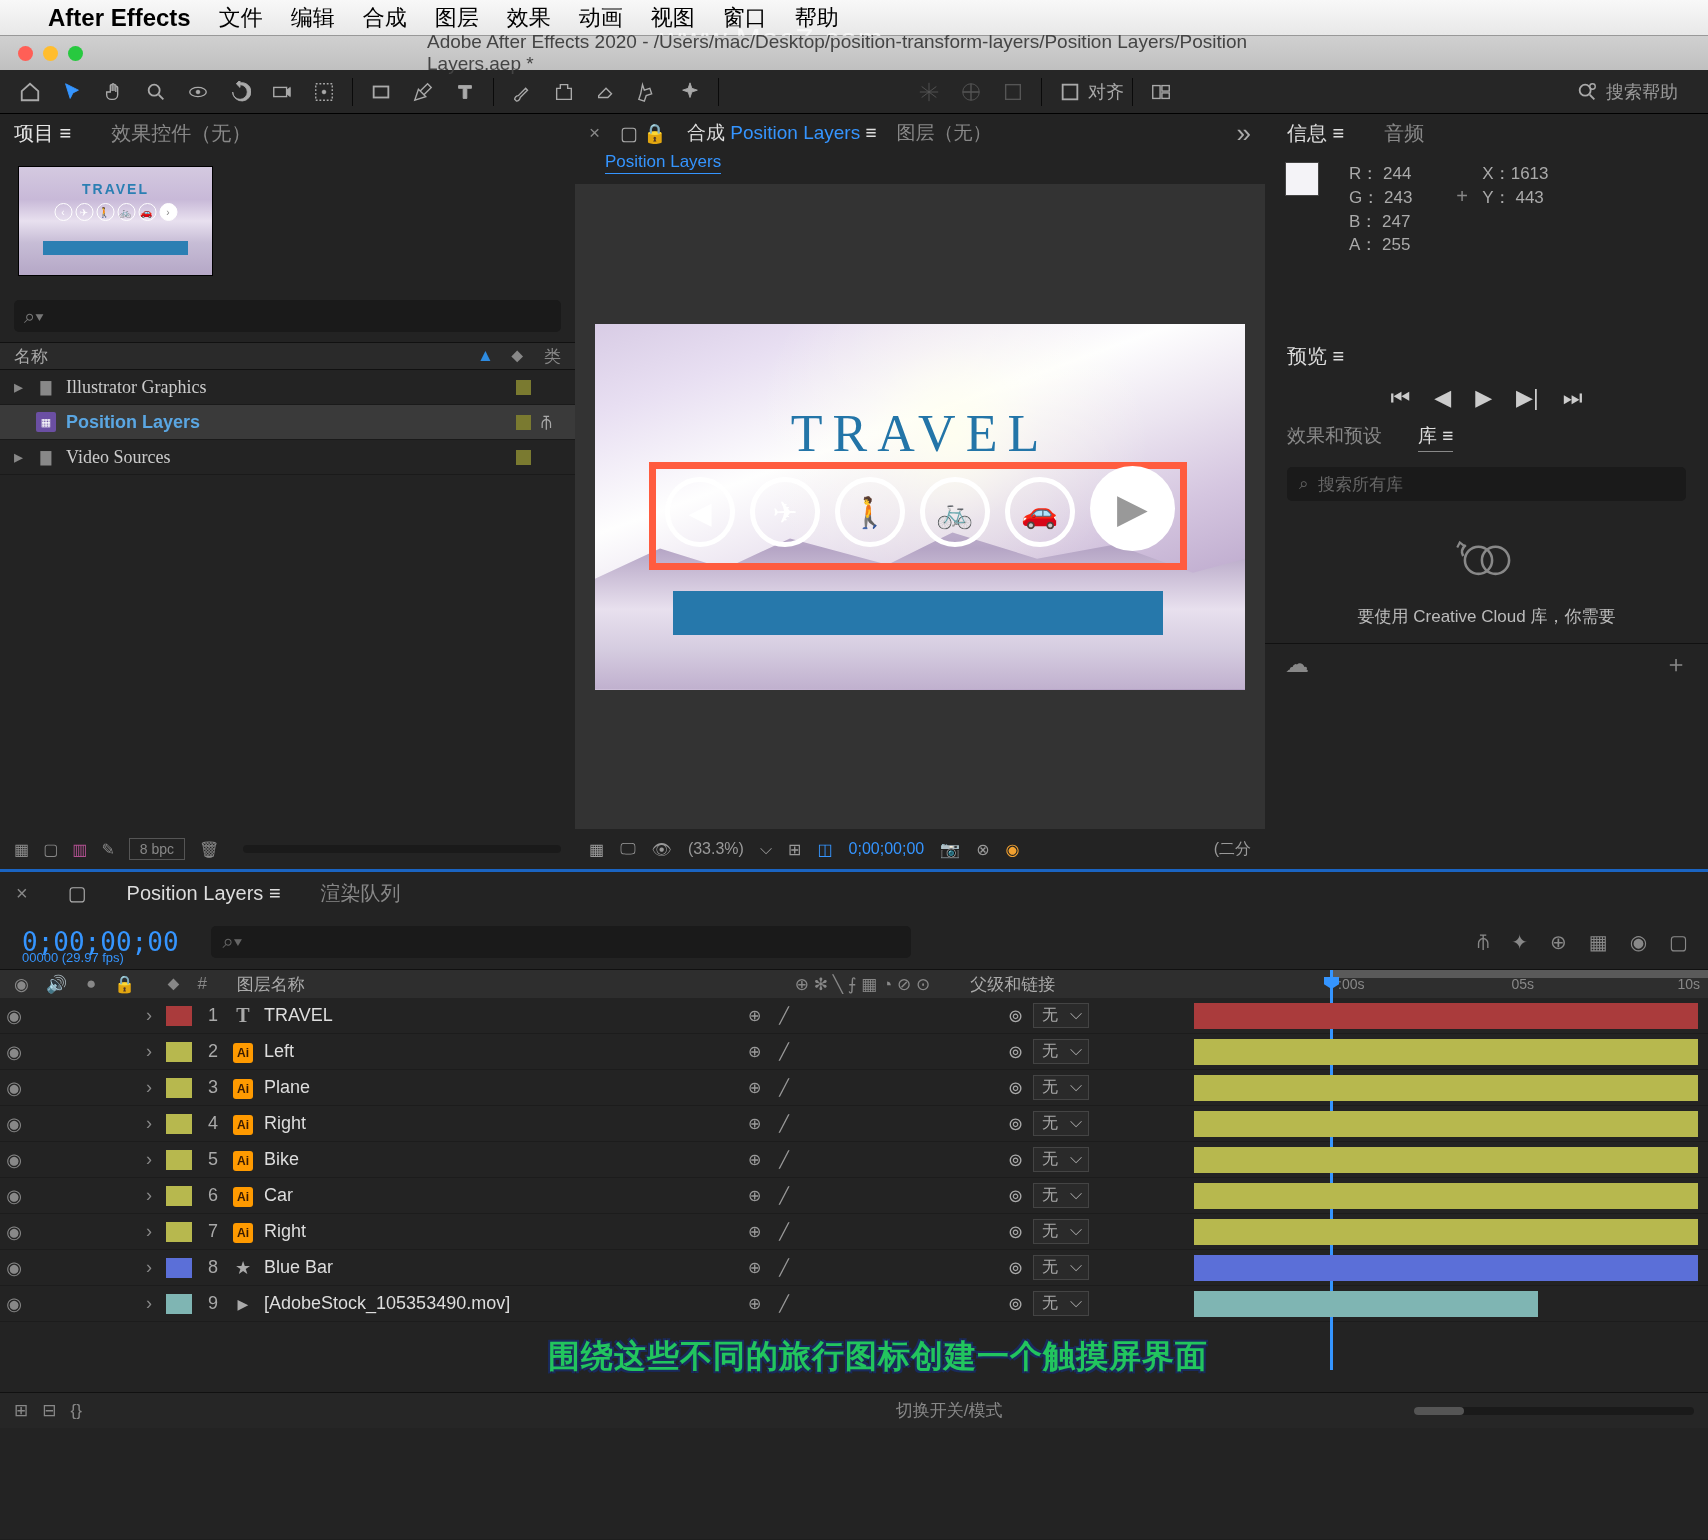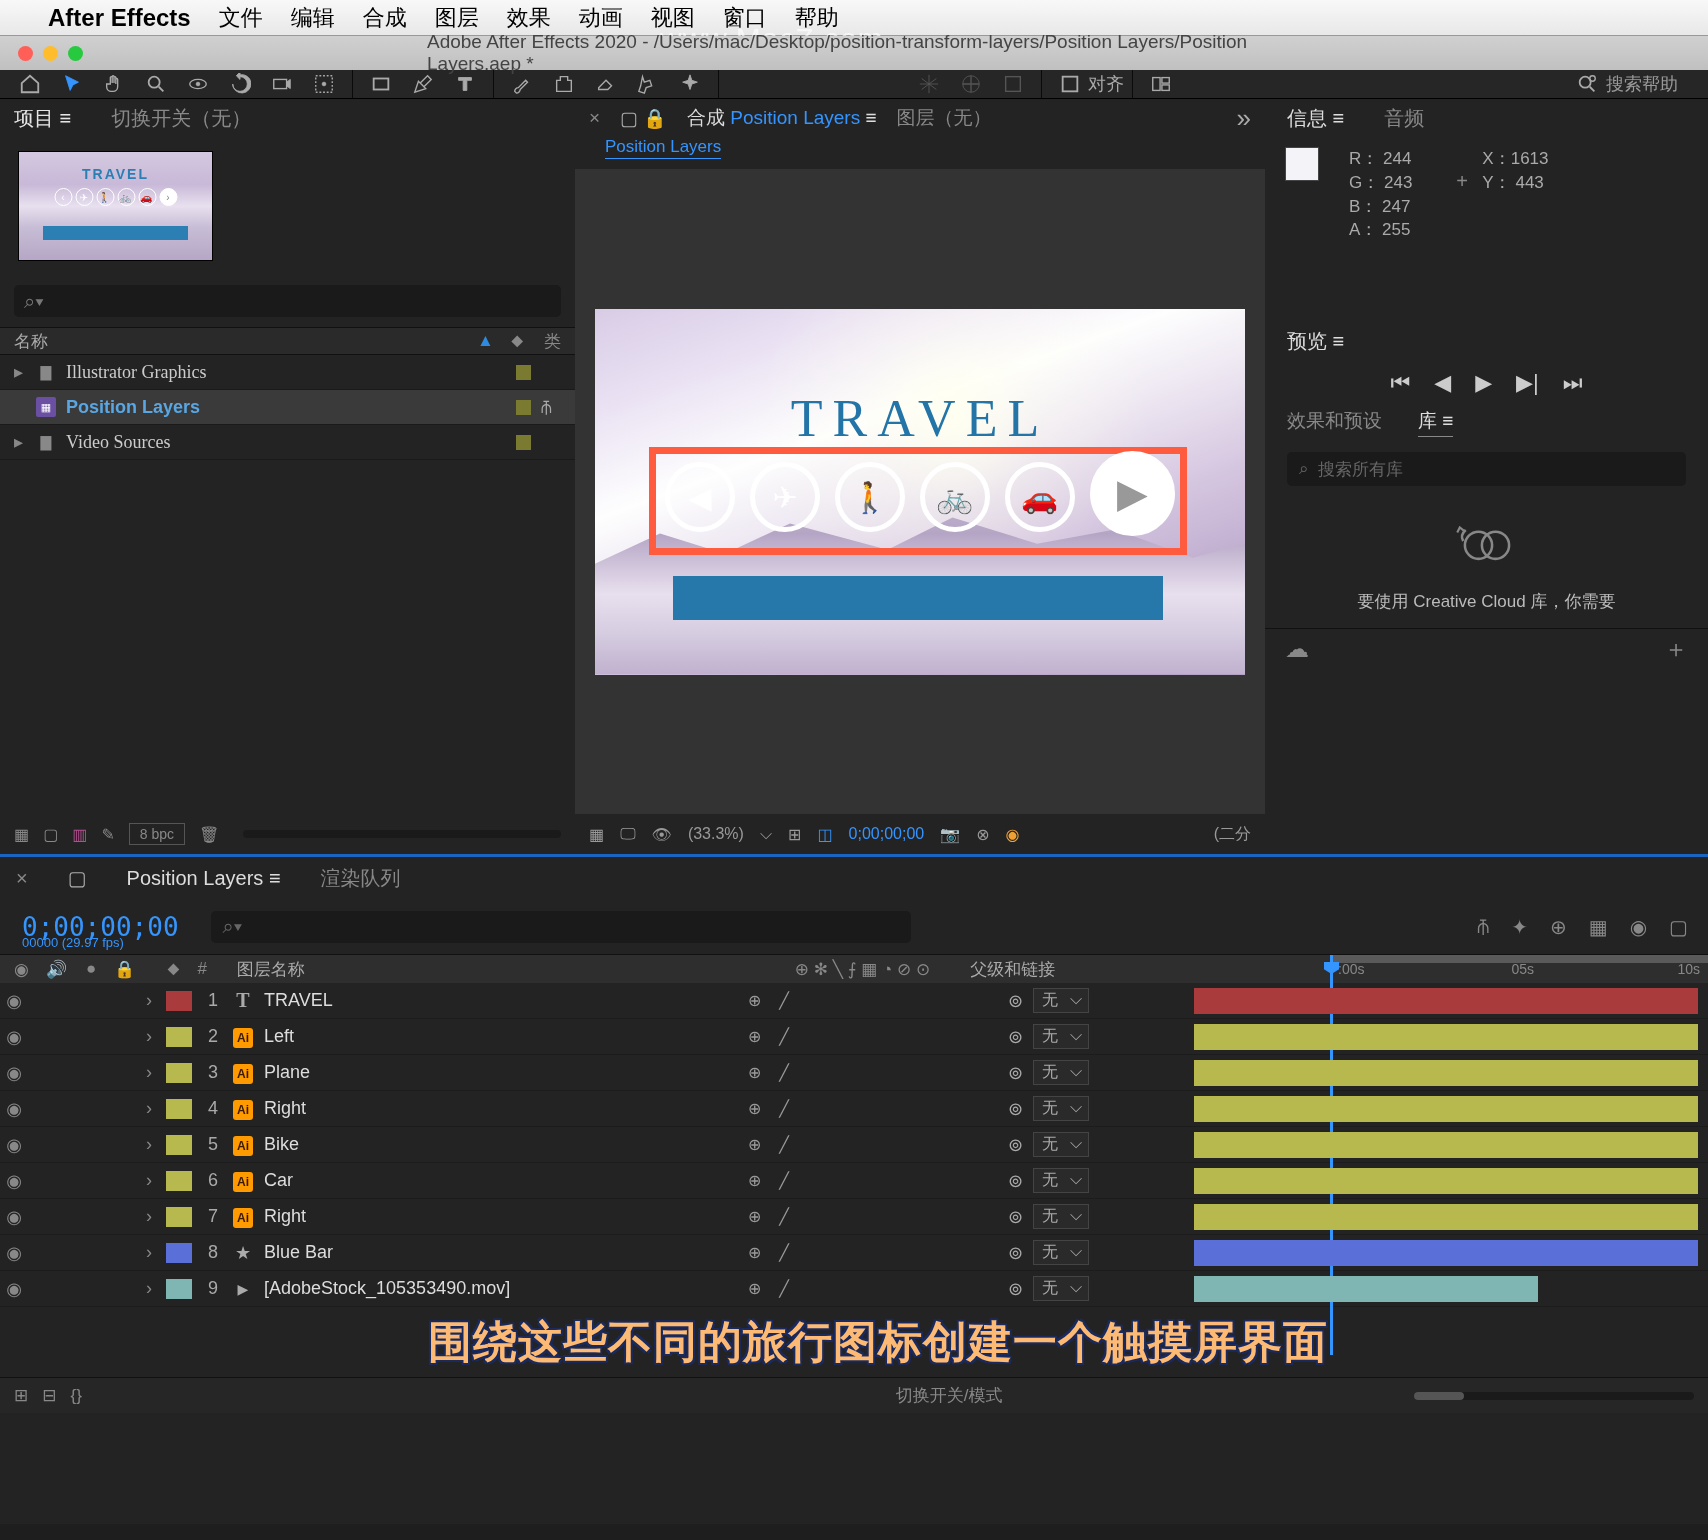--- a/index.html
+++ b/index.html
@@ -12,21 +12,21 @@
 .menubar .item { }
 
 
 .titlebar { height: 34px; background: linear-gradient(#d0d0d0,#c0c0c0); display: flex; align-items: center; font-size: 19px; color: #444; position: relative; }
 .traffic { display: flex; gap: 10px; padding-left: 18px; }
 .dot { width: 15px; height: 15px; border-radius: 50%; }
 .dot.r { background: #ff5f56; } .dot.y { background: #ffbd2e; } .dot.g { background: #27c93f; }
 .titlebar .title { position:absolute; left:50%; transform:translateX(-50%); }
 
 
-.toolbar { height: 29px; background: #262626; border-bottom: 1px solid #000; display: flex; align-items: center; padding: 0 10px; gap: 2px; }
+.toolbar { height: 44px; background: #262626; border-bottom: 1px solid #000; display: flex; align-items: center; padding: 0 10px; gap: 2px; }
 .tbtn { width: 40px; height: 40px; display: inline-flex; align-items: center; justify-content: center; color: #aaa; font-size: 18px; cursor: pointer; }
 .tbtn.active { color: #3595ff; }
 .tbtn svg { width: 22px; height: 22px; fill: currentColor; stroke: currentColor; }
 .tdiv { width: 1px; height: 28px; background: #0a0a0a; margin: 0 6px; }
 .search-help { flex: 1; display: flex; align-items: center; justify-content: flex-end; gap: 8px; color: #999; font-size: 18px; padding-right: 20px; }
 .search-help .box { display: flex; align-items: center; gap: 8px; }
 
 
 .main { display: flex; height: 755px; }
 
@@ -133,21 +133,21 @@
 .lrow .c-bar { flex: 1; position: relative; height: 100%; padding: 5px 0; }
 .lrow .c-bar .bar { height: 26px; margin-right: 10px; }
 .lb-red { background:#aa3b3c; } .lb-yel { background:#b7b84e; }
 .lb-blue { background:#5b6fd8; } .lb-teal { background:#7fb5b3; }
 .bar-red { background:#aa3b3c; } .bar-yel { background:#b7b84e; } .bar-blue { background:#5b6fd8; } .bar-teal { background:#7fb5b3; margin-right: 170px !important; }
 .ai-ico { background:#ff9a00; color:#3a1b00; font-size:12px; font-weight:bold; width:20px; height:20px; border-radius:3px; display:inline-flex; align-items:center; justify-content:center; }
 .star-ico { color:#aaa; font-size:18px; }
 .vid-ico { color:#aaa; font-size:14px; }
 .txt-ico { color:#aaa; font-size:20px; font-weight:bold; font-family: "Times New Roman",serif; }
 
-.caption { height: 70px; display: flex; align-items: center; justify-content: center; font-size: 44px; font-weight: bold; color: #fdba74; text-shadow: -2px -2px 0 #1a2a5c, 2px -2px 0 #1a2a5c, -2px 2px 0 #1a2a5c, 2px 2px 0 #1a2a5c; letter-spacing: 1px; padding-left: 48px; }
+.caption { height: 70px; display: flex; align-items: center; justify-content: center; font-size: 32px; font-weight: bold; color: #22c55e; text-shadow: -2px -2px 0 #1a2a5c, 2px -2px 0 #1a2a5c, -2px 2px 0 #1a2a5c, 2px 2px 0 #1a2a5c; letter-spacing: 1px; padding-left: 48px; }
 
 .tlfoot { height: 36px; background: #262626; display: flex; align-items: center; padding: 0 14px; color: #888; font-size: 17px; gap: 14px; border-top: 1px solid #111; }
 .tlfoot .mid { margin-left: 800px; }
 .tlfoot .zoom { margin-left: auto; width: 280px; height: 8px; background: #1a1a1a; border-radius: 4px; position: relative; }
 .tlfoot .zoom::before { content:''; position:absolute; left:0; width:50px; height:8px; background:#555; border-radius:4px; }
 
 .watermark { position: absolute; top: 22px; left: 660px; font-size: 30px; color: rgba(255,255,255,0.65); font-weight: 300; letter-spacing: 1px; pointer-events: none; }
 </style>
 </head>
 <body>
@@ -309,21 +309,21 @@
       <span>搜索帮助</span>
     </div>
   </div>
 </div>
 
 <div class="main">
 
   <div class="project">
     <div class="panel-tabs">
       <span class="active"><span>项目</span> ≡</span>
-      <span>切换开关（无）</span>
+      <span>效果控件（无）</span>
     </div>
     <div class="comp-info">
       <div class="thumb">
         <div class="ttext">TRAVEL</div>
         <div class="icons">
             <span>‹</span>
             <span>✈</span>
             <span>🚶</span>
             <span>🚲</span>
             <span>🚗</span>

